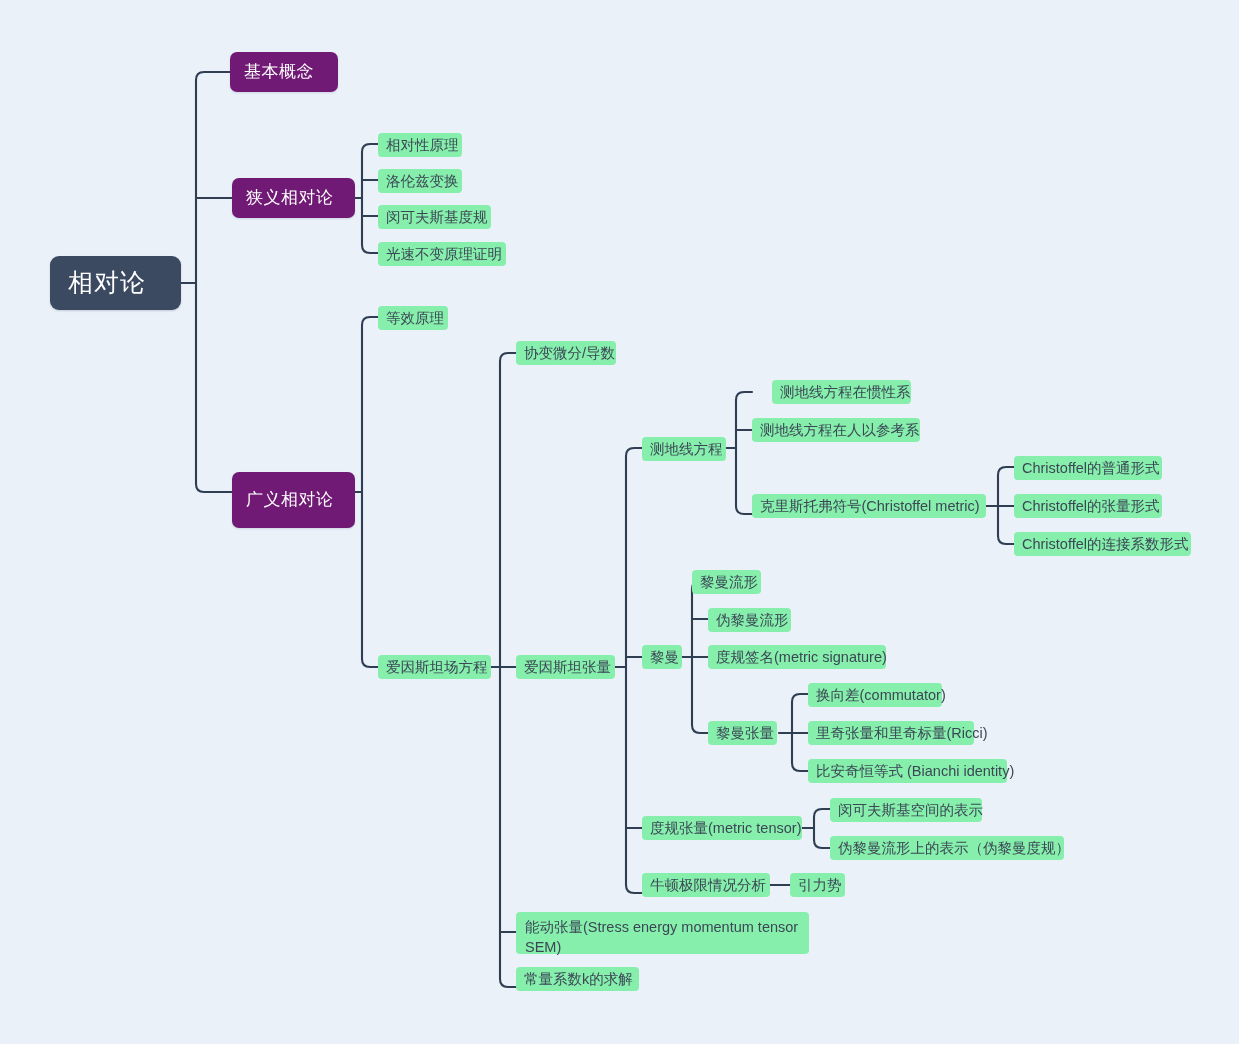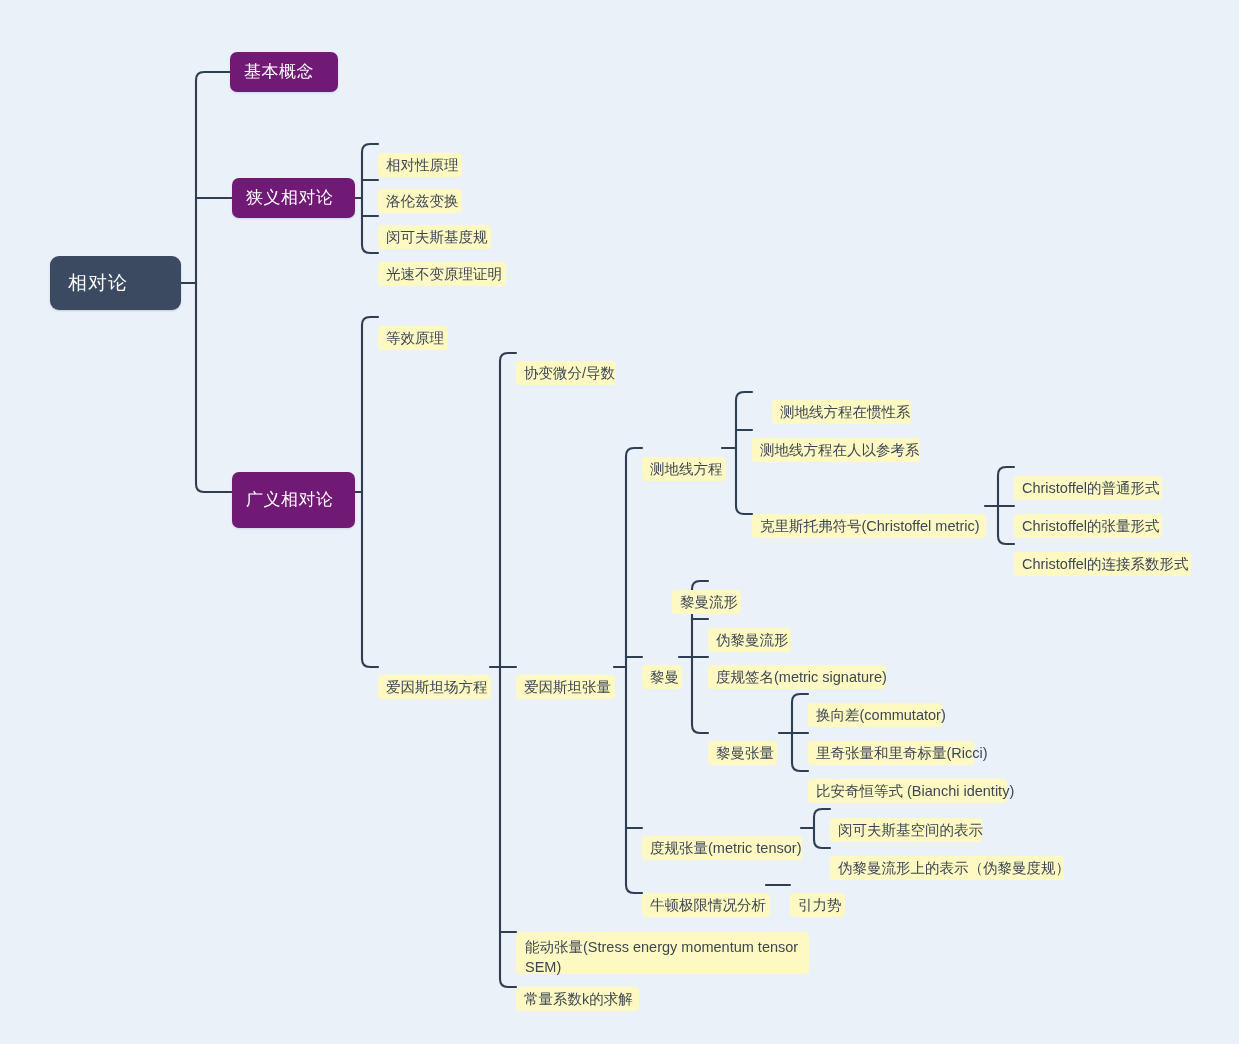--- a/index.html
+++ b/index.html
@@ -32,46 +32,45 @@
     box-sizing: border-box;
     display: flex;
     align-items: center;
     white-space: pre;
   }
   
   .node.root {
     background: #3b4a60;
     color: #ffffff;
     border-radius: 9px;
-    font-size: 19px;
+    font-size: 25px;
     line-height: 1.25;
     padding: 0 18px;
     letter-spacing: 1px;
     box-shadow: 0 1px 2px rgba(40,55,80,0.20);
   }
   
   .node.lvl1 {
     background: #701a75;
     color: #ffffff;
     border-radius: 7px;
     font-size: 17px;
     line-height: 1.3;
     padding: 0 14px;
     letter-spacing: 0.5px;
     box-shadow: 0 1px 2px rgba(70,100,140,0.18);
   }
   
   .node.leaf {
-    background: #fef9c3;
+    background: #86efac;
     color: #3c4756;
     border-radius: 4px;
     font-size: 14.5px;
     line-height: 20px;
     padding: 3px 8px;
-    margin-top: 20px;
   }
   .node.leaf.wrap {
     white-space: normal;
     display: block;
     padding: 5px 9px;
   }
 </style>
 </head>
 <body>
 
@@ -237,21 +236,21 @@
   </div>
 
   <div class="node leaf" style="left:1014px; top:494px; width:148px; height:24px;">
     <span>Christoffel的张量形式</span>
   </div>
 
   <div class="node leaf" style="left:1014px; top:532px; width:177px; height:24px;">
     <span>Christoffel的连接系数形式</span>
   </div>
 
-  <div class="node leaf" style="left:672px; top:570px; width:69px; height:24px;text-align:right;">
+  <div class="node leaf" style="left:692px; top:570px; width:69px; height:24px;text-align:right;">
     <span>黎曼流形</span>
   </div>
 
   <div class="node leaf" style="left:708px; top:608px; width:83px; height:24px;">
     <span>伪黎曼流形</span>
   </div>
 
   <div class="node leaf" style="left:708px; top:645px; width:178px; height:24px;">
     <span>度规签名(metric signature)</span>
   </div>

